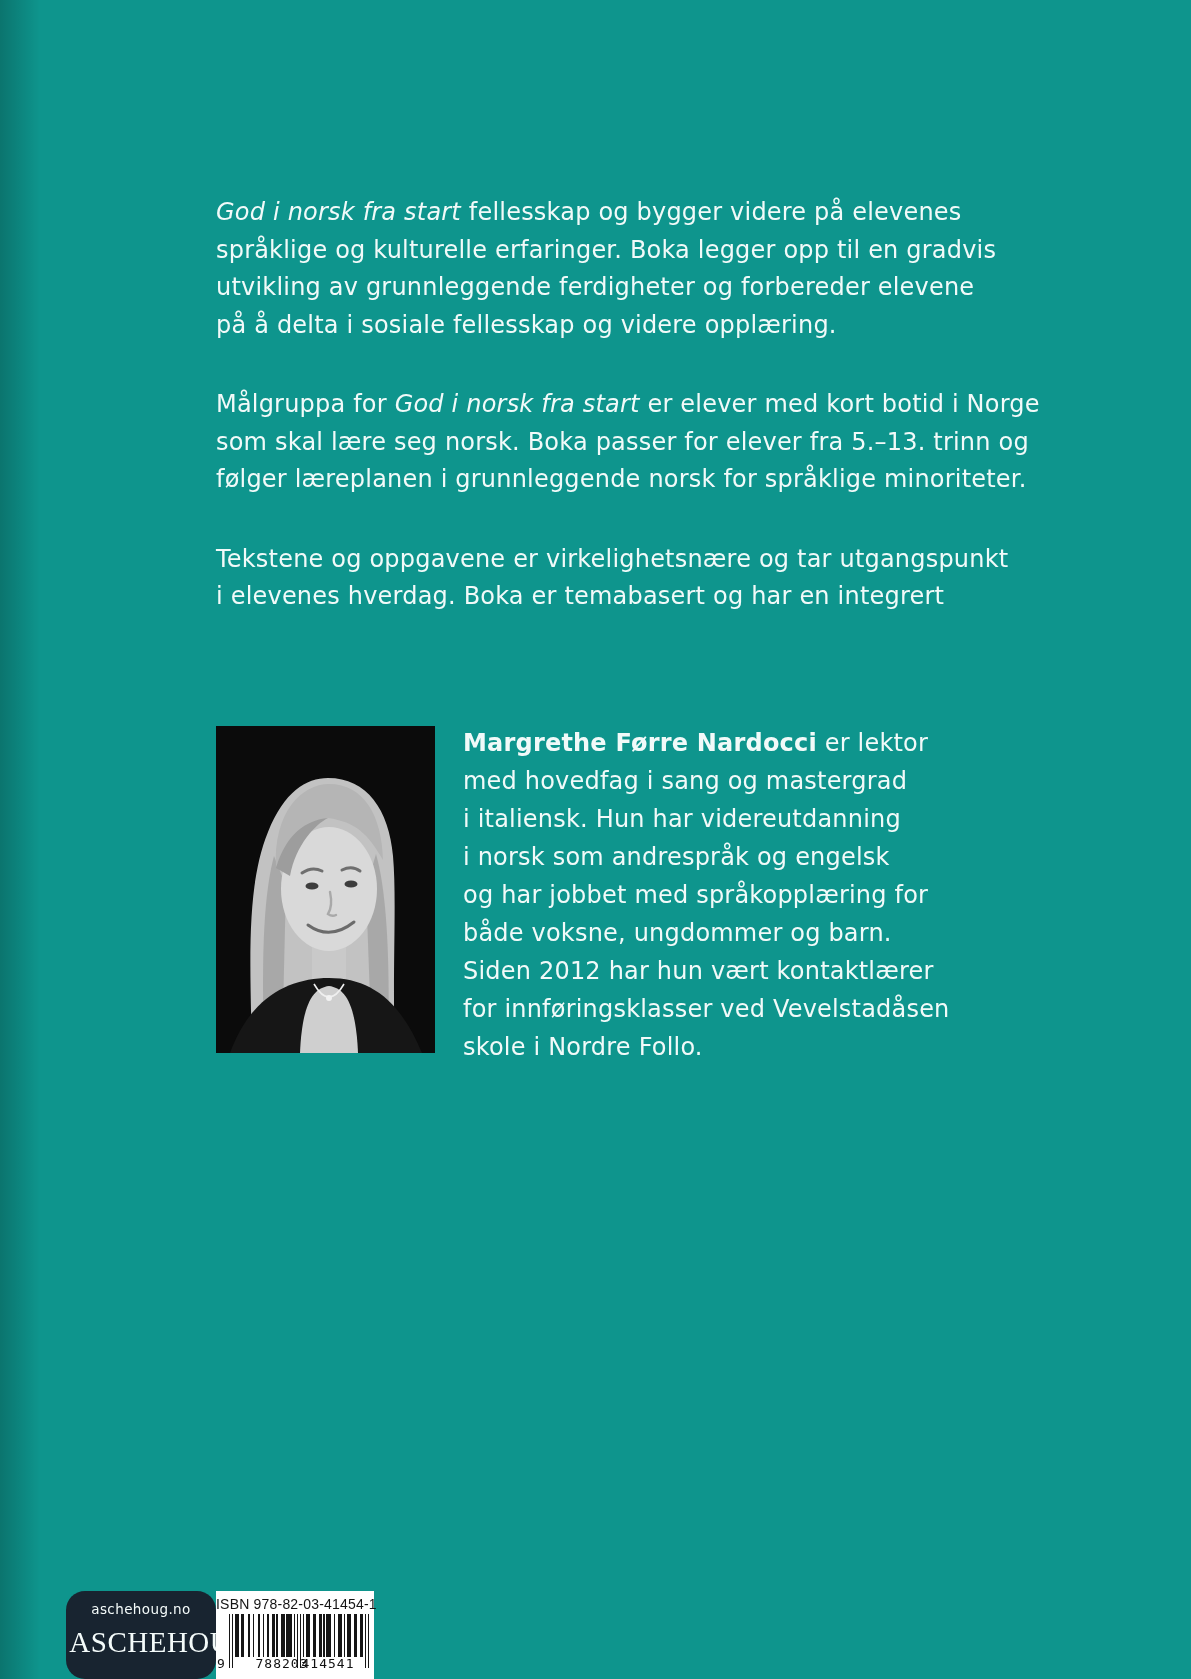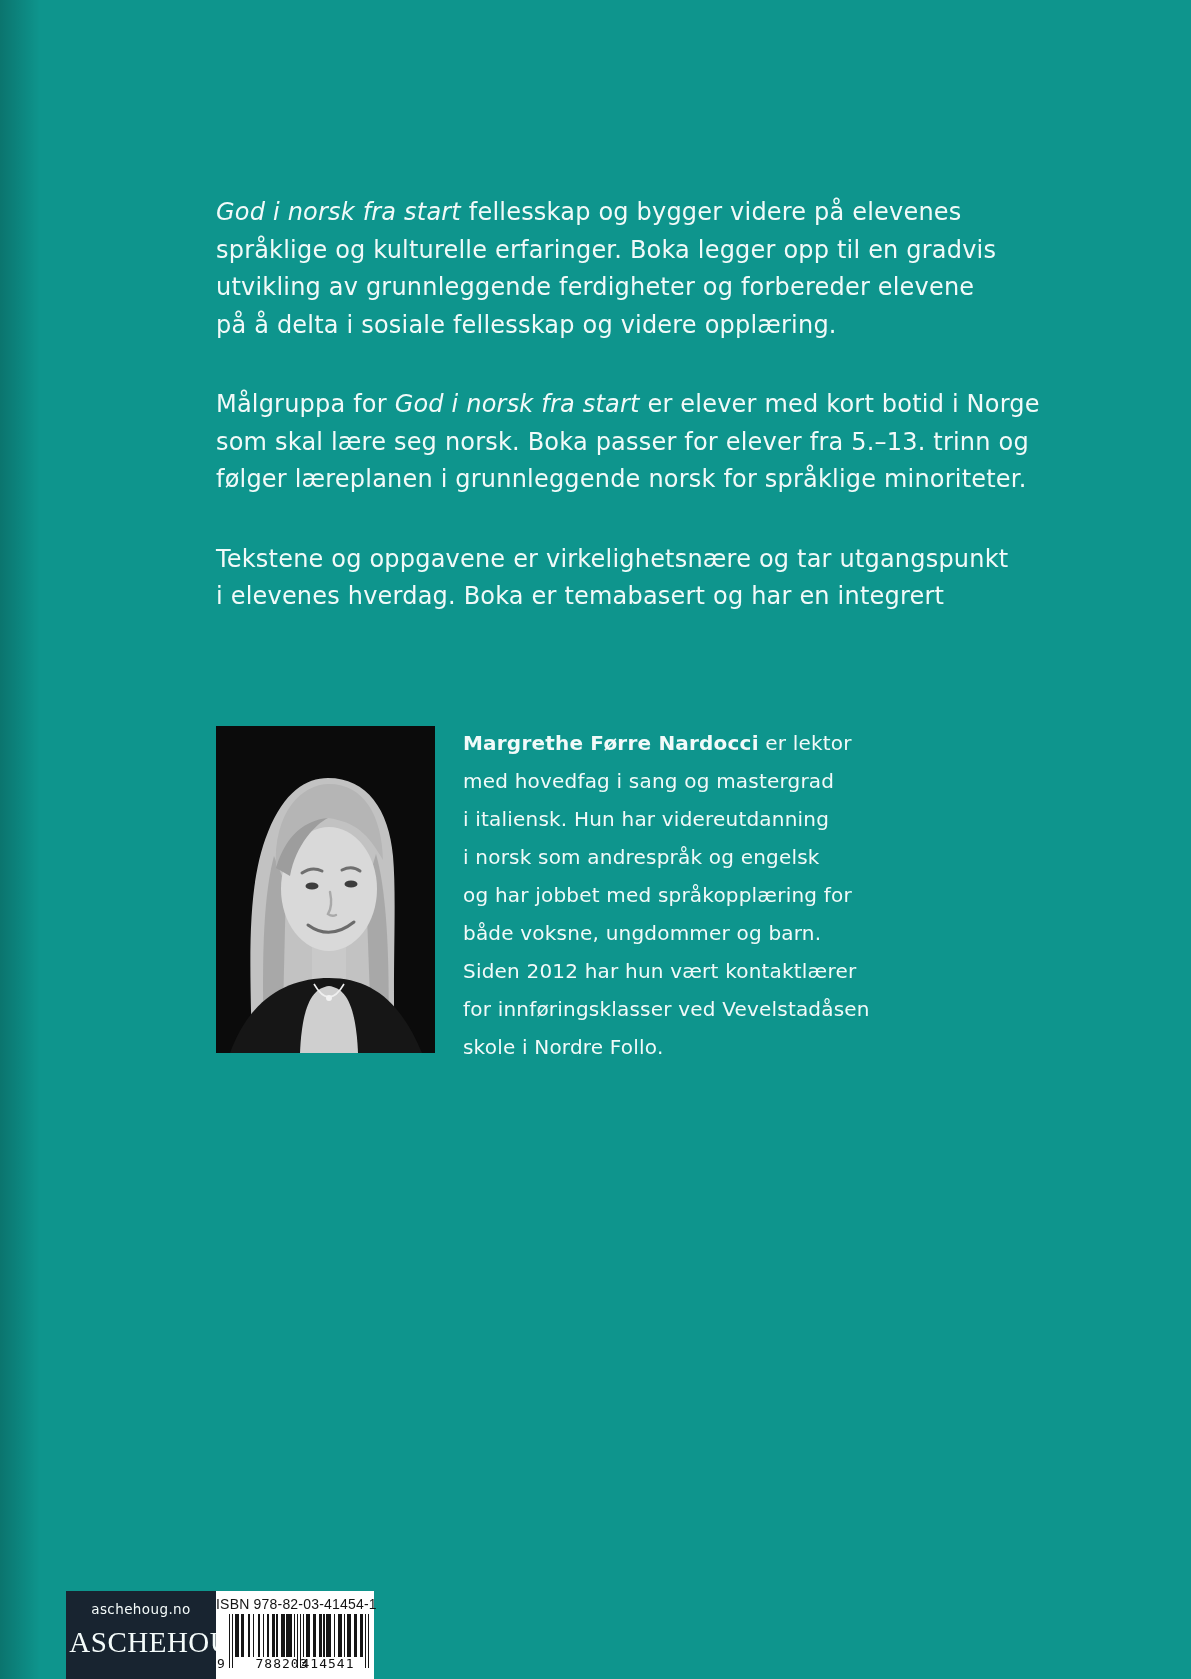--- a/index.html
+++ b/index.html
@@ -25,27 +25,27 @@
   .italic{font-style:italic;}
   .bold{font-weight:bold;}
 
   
   .author-photo{
     position:absolute;left:216px;top:726px;width:219px;height:327px;
     display:block;
   }
   .author-bio{
     position:absolute;left:463px;top:724px;
-    font-size:20px;line-height:38px;letter-spacing:.2px;
+    font-size:24px;line-height:38px;letter-spacing:.2px;
   }
 
   
   .logo-box{
     position:absolute;left:66px;top:1591px;width:150px;height:88px;
-    background:#182430;color:#F4FBFA;text-align:center;
+    background:#182430;color:#F4FBFA;text-align:center;border-radius:19px;
   }
   .publisher-url{
     margin-top:10px;font-size:13.5px;letter-spacing:.4px;
     font-family:"DejaVu Sans",sans-serif;
   }
   .publisher-logo{
     margin-top:9px;font-family:"Liberation Serif",serif;
     font-size:29px;letter-spacing:.5px;white-space:nowrap;
     display:flex;align-items:center;justify-content:center;gap:1px;padding-left:40px;
   }

